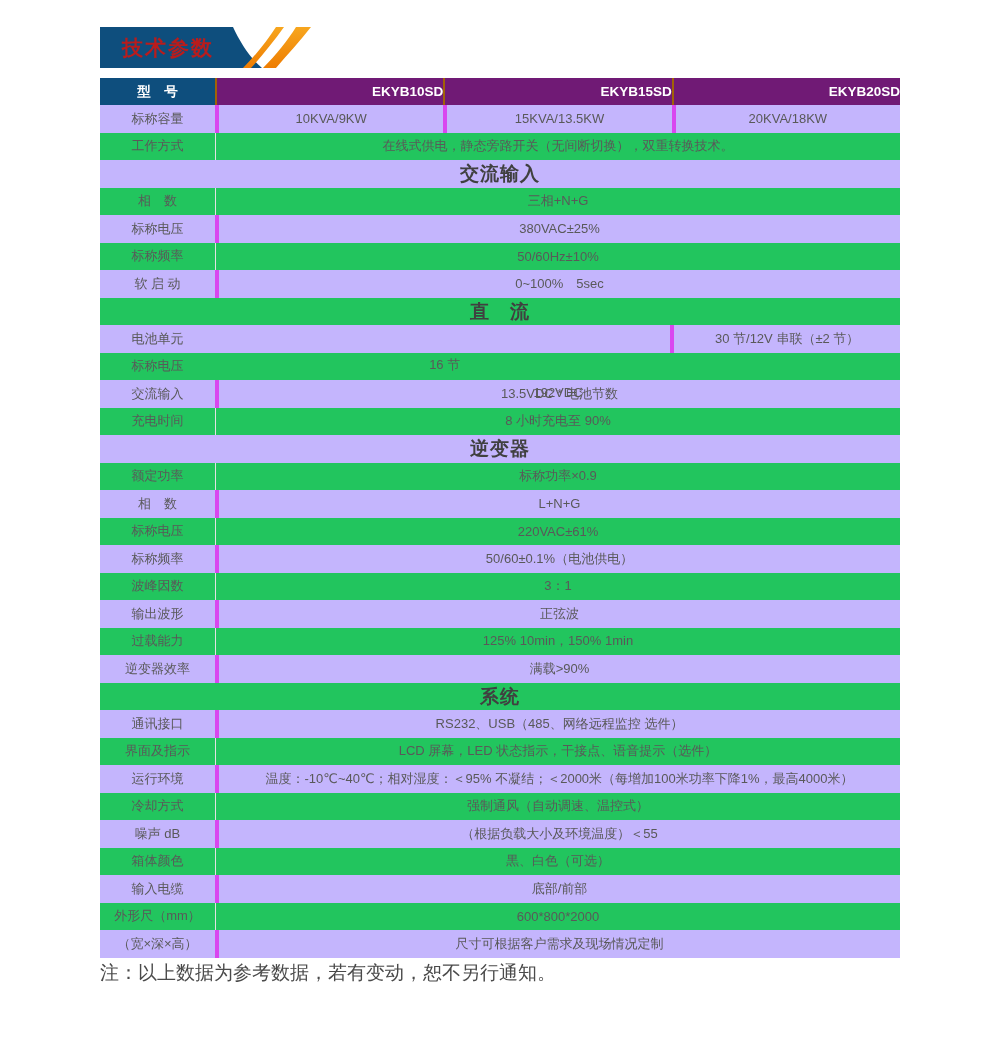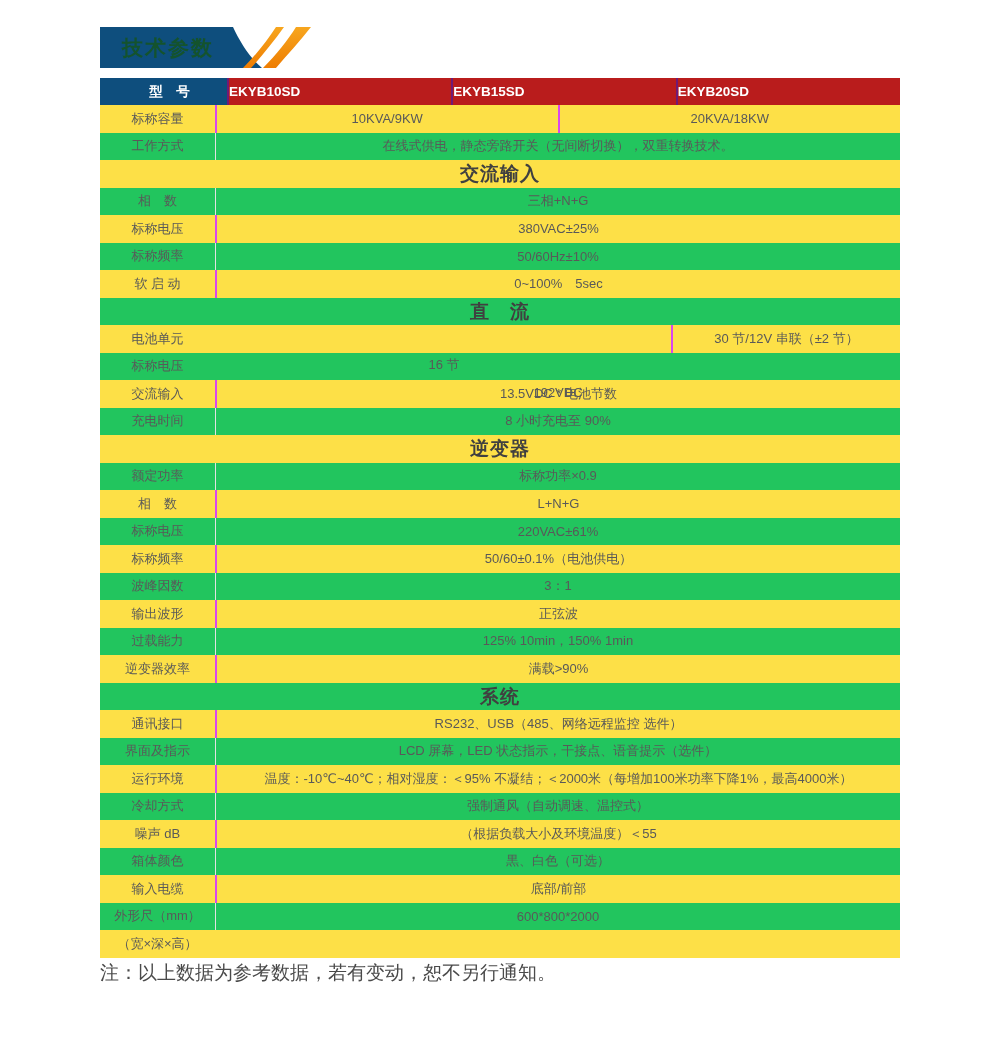--- a/index.html
+++ b/index.html
@@ -3,36 +3,36 @@
 <meta charset="utf-8">
 <style>
   html,body{margin:0;padding:0;background:#ffffff;}
   body{font-family:"Liberation Sans","DejaVu Sans",sans-serif;}
   .page{position:relative;width:1000px;height:1056px;background:#ffffff;overflow:hidden;}
 
   
   .banner{position:absolute;left:100px;top:27px;width:215px;height:41px;}
   .banner svg{position:absolute;left:0;top:0;}
   .banner-title{position:absolute;left:22px;top:0;height:41px;line-height:41px;
-    color:#14532d;font-size:21px;font-weight:bold;letter-spacing:2px;}
+    color:#b91c1c;font-size:21px;font-weight:bold;letter-spacing:2px;}
 
   
   .spec-table{position:absolute;left:100px;top:78px;width:800px;font-size:13px;color:#595959;}
   .hrow{display:flex;height:27px;}
   .hlabel{width:115px;background:#0E4E7D;color:#ffffff;font-weight:bold;
-    display:flex;align-items:center;justify-content:center;font-size:13.5px;padding-left:12px;}
-  .hcell{flex:1;background:#b91c1c;color:#ffffff;font-weight:bold;text-align:left;
-    line-height:27px;border-left:2px solid #701a75;font-size:13.5px;}
+    display:flex;align-items:center;justify-content:center;font-size:13.5px;}
+  .hcell{flex:1;background:#701a75;color:#ffffff;font-weight:bold;text-align:right;
+    line-height:27px;border-left:2px solid #a16207;font-size:13.5px;}
 
   .row{display:flex;height:27.5px;background:#22c55e;}
-  .row.gray{background:#fde047;}
+  .row.gray{background:#c4b5fd;}
   .label{width:115px;display:flex;align-items:center;justify-content:center;white-space:nowrap;}
   .cell{display:flex;align-items:center;justify-content:center;white-space:nowrap;
     border-left:1px solid #E2E2E2;}
-  .row.gray .cell{border-left:2px solid #d946ef;}
+  .row.gray .cell{border-left:4px solid #d946ef;}
   .cell.span{flex:1;}
   .row.cols3 .cell{flex:1;}
   .row.cols2 .cell.merged{flex:2;margin-top:40px;}
   .row.cols2 .cell:not(.merged){flex:1;}
   .section-title{flex:1;text-align:center;line-height:27.5px;font-weight:bold;
     color:#404040;font-size:19px;letter-spacing:1px;}
 
   
   .footnote{position:absolute;left:100px;top:960px;font-size:19px;color:#4a4a4a;}
 </style>
@@ -60,20 +60,21 @@
     <div class="hrow">
       <div class="hlabel">型　号</div>
       <div class="hcell">EKYB10SD</div>
       <div class="hcell">EKYB15SD</div>
       <div class="hcell">EKYB20SD</div>
     </div>
     <div>
         <div class="row gray cols3">
           <div class="label">标称容量</div>
           <div class="cell">10KVA/9KW</div>
+          <div class="cell">15KVA/13.5KW</div>
           <div class="cell">20KVA/18KW</div>
         </div>
         <div class="row white span">
           <div class="label">工作方式</div>
           <div class="cell span">在线式供电，静态旁路开关（无间断切换），双重转换技术。</div>
         </div>
         <div class="row gray section">
           <div class="section-title">交流输入</div>
         </div>
         <div class="row white span">
@@ -177,19 +178,20 @@
         <div class="row gray span">
           <div class="label">输入电缆</div>
           <div class="cell span">底部/前部</div>
         </div>
         <div class="row white span">
           <div class="label">外形尺（mm）</div>
           <div class="cell span">600*800*2000</div>
         </div>
         <div class="row gray span">
           <div class="label">（宽×深×高）</div>
+          <div class="cell span">尺寸可根据客户需求及现场情况定制</div>
         </div>
       </div>
   </div>
 
   <div class="footnote">注：以上数据为参考数据，若有变动，恕不另行通知。</div>
 
 </div>
 
 </body></html>

